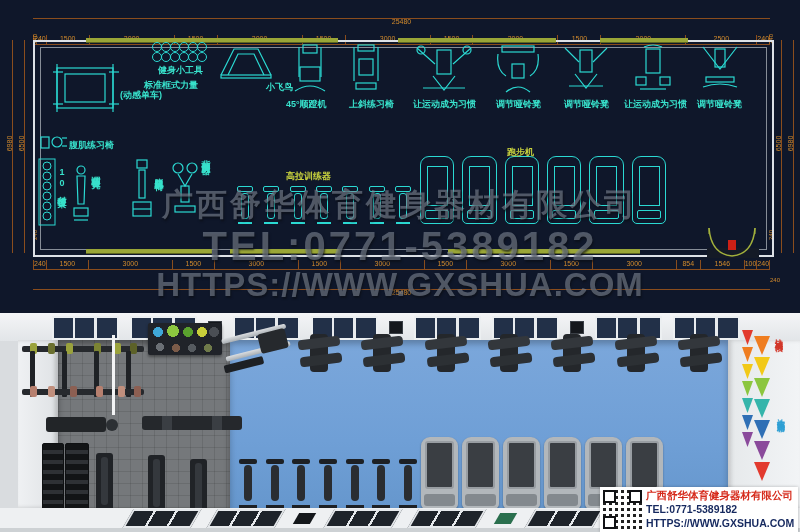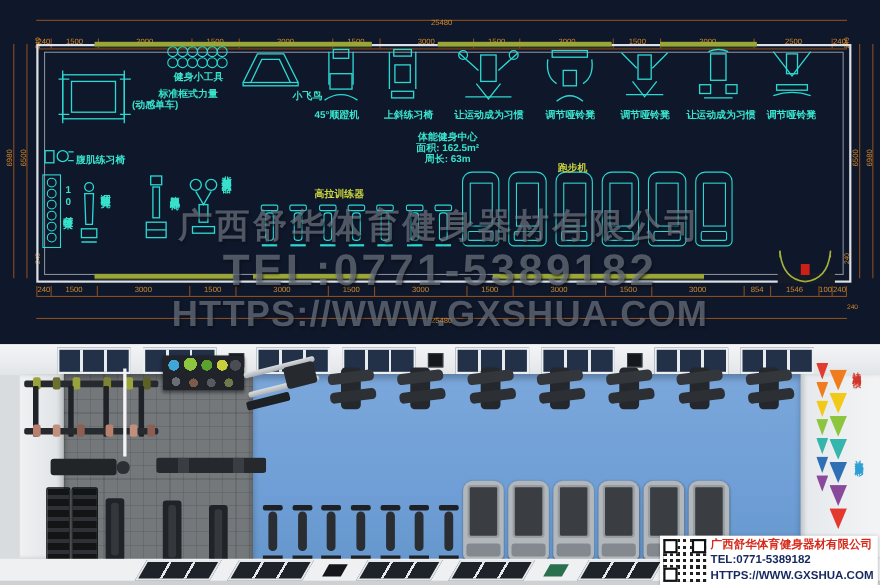--- a/index.html
+++ b/index.html
@@ -354,25 +354,20 @@
     <span class="lbl" style="left:624px;top:99px;">让运动成为习惯</span>
     <span class="lbl" style="left:697px;top:99px;">调节哑铃凳</span>
     <span class="lbl" style="left:69px;top:140px;">腹肌练习椅</span>
     <span class="lbl vert" style="left:57px;top:167px;">10付哑铃架</span>
     <span class="lbl vert" style="left:91px;top:169px;">调节哑铃凳</span>
     <span class="lbl vert" style="left:154px;top:171px;">腹肌练习椅</span>
     <span class="lbl vert" style="left:201px;top:153px;">背部伸展练习器</span>
     <span class="lbl yellow" style="left:286px;top:171px;">高拉训练器</span>
     <span class="lbl yellow" style="left:507px;top:147px;">跑步机</span>
 
-    <div class="info">
-      <span style="display:block;">体能健身中心</span>
-      <span style="display:block;">面积: 162.5m²</span>
-      <span style="display:block;">周长: 63m</span>
-    </div>
 
     <span class="wm wm1">广西舒华体育健身器材有限公司</span>
     <span class="wm wm2">TEL:0771-5389182</span>
     <span class="wm wm3">HTTPS://WWW.GXSHUA.COM</span>
   </section>
 
   <section class="render">
     <div class="r-topband"></div>
     <div class="r-sky">
       <div class="sky"></div>

